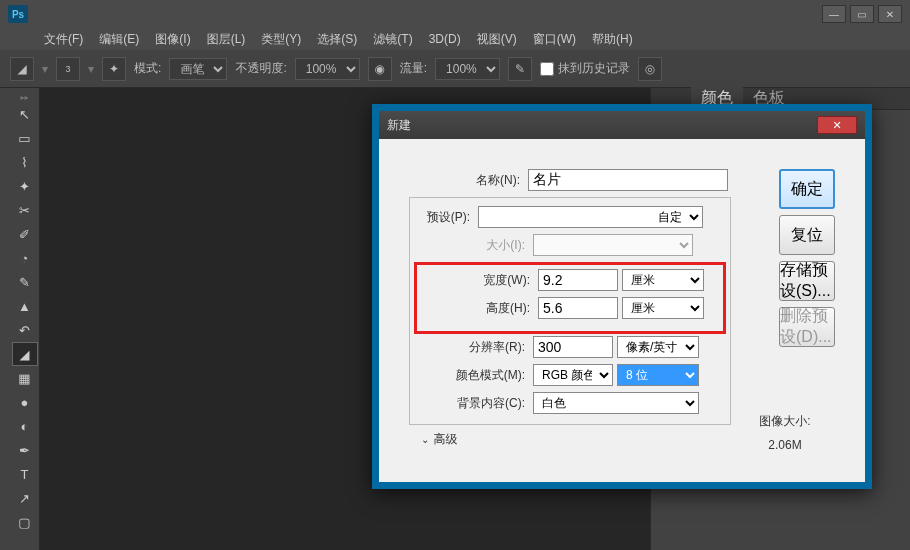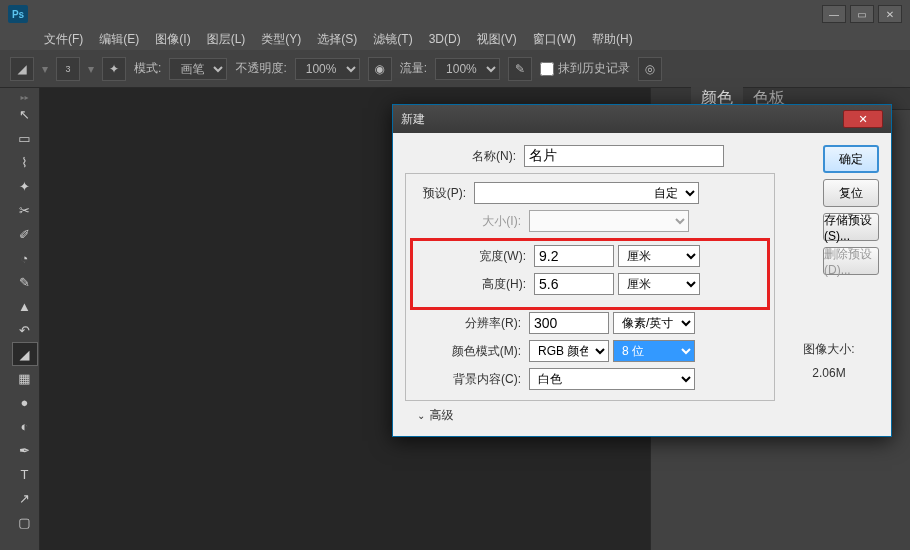--- a/index.html
+++ b/index.html
@@ -24,27 +24,27 @@
 .toolbar { width: 30px; background: #424242; border-right: 1px solid #2a2a2a; display: flex; flex-direction: column; padding-top: 4px; }
 .toolbar-grip { height: 10px; display: flex; align-items: center; justify-content: center; color: #777; font-size: 8px; }
 .tool { width: 26px; height: 24px; display: flex; align-items: center; justify-content: center; color: #ccc; font-size: 13px; cursor: pointer; margin: 0 auto; }
 .tool.active { background: #2a2a2a; border: 1px solid #666; }
 .canvas { flex: 1; background: #262626; position: relative; }
 .panels { width: 260px; background: #424242; border-left: 1px solid #2a2a2a; }
 .panel-tabs { display: flex; height: 22px; background: #383838; border-bottom: 1px solid #2a2a2a; align-items: center; padding-left: 40px; }
 .panel-tab { padding: 2px 10px; color: #aaa; font-size: 16px; cursor: pointer; }
 .panel-tab.active { background: #424242; color: #ddd; }
 
-.dialog { position: absolute; left: 392px; top: 104px; width: 500px; background: #f0f0f0; border: 1px solid #0369a1; box-shadow: 0 4px 20px rgba(0,0,0,0.7); }
+.dialog { position: absolute; left: 372px; top: 104px; width: 500px; background: #f0f0f0; border: 7px solid #0369a1; box-shadow: 0 4px 20px rgba(0,0,0,0.7); }
 .dlg-title { height: 28px; background: linear-gradient(#4a4a4a, #3a3a3a); display: flex; align-items: center; padding: 0 8px; color: #ddd; font-size: 12px; }
 .dlg-close { margin-left: auto; width: 40px; height: 18px; background: #c84040; border: 1px solid #802020; color: #fff; font-size: 11px; display: flex; align-items: center; justify-content: center; cursor: pointer; border-radius: 2px; }
-.dlg-body { padding: 12px; display: flex; gap: 4px; }
+.dlg-body { padding: 30px; display: flex; gap: 4px; }
 .dlg-left { flex: 1; font-size: 12px; color: #333; }
 .dlg-right { width: 100px; display: flex; flex-direction: column; gap: 6px; }
-.dlg-btn { height: 28px; background: linear-gradient(#fafafa,#e0e0e0); border: 1px solid #888; border-radius: 3px; font-size: 12px; cursor: pointer; display: flex; align-items: center; justify-content: center; margin-left: 44px; }
+.dlg-btn { height: 40px; background: linear-gradient(#fafafa,#e0e0e0); border: 1px solid #888; border-radius: 3px; font-size: 16px; cursor: pointer; display: flex; align-items: center; justify-content: center; margin-left: 44px; }
 .dlg-btn.primary { border: 2px solid #3a8fd4; background: linear-gradient(#e8f4ff,#c8e4ff); }
 .dlg-btn.disabled { color: #999; }
 .row { display: flex; align-items: center; margin-bottom: 6px; gap: 4px; }
 .row label { width: 115px; text-align: right; padding-right: 4px; font-size: 12px; }
 .row input[type=text] { border: 1px solid #888; padding: 2px 4px; font-size: 14px; height: 22px; background: #fff; }
 .row select { border: 1px solid #888; padding: 2px 4px; font-size: 12px; height: 22px; background: #fff; }
 .name-input { width: 200px; }
 .num-input { width: 80px; }
 .unit-sel { width: 82px; }
 .preset-sel { width: 225px; text-align: right; }

